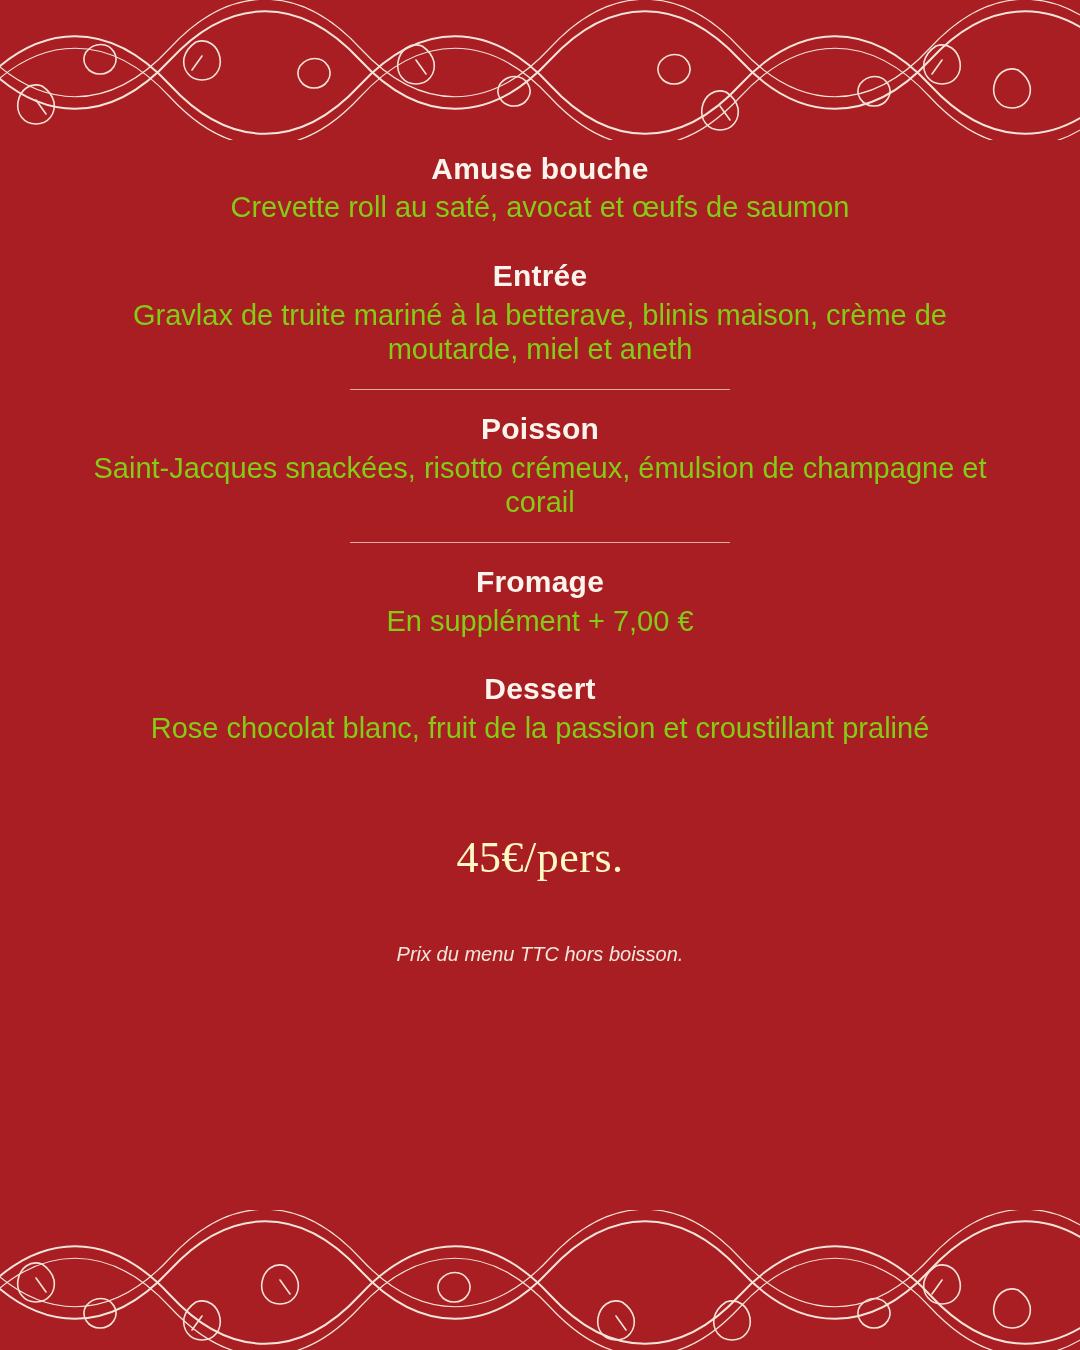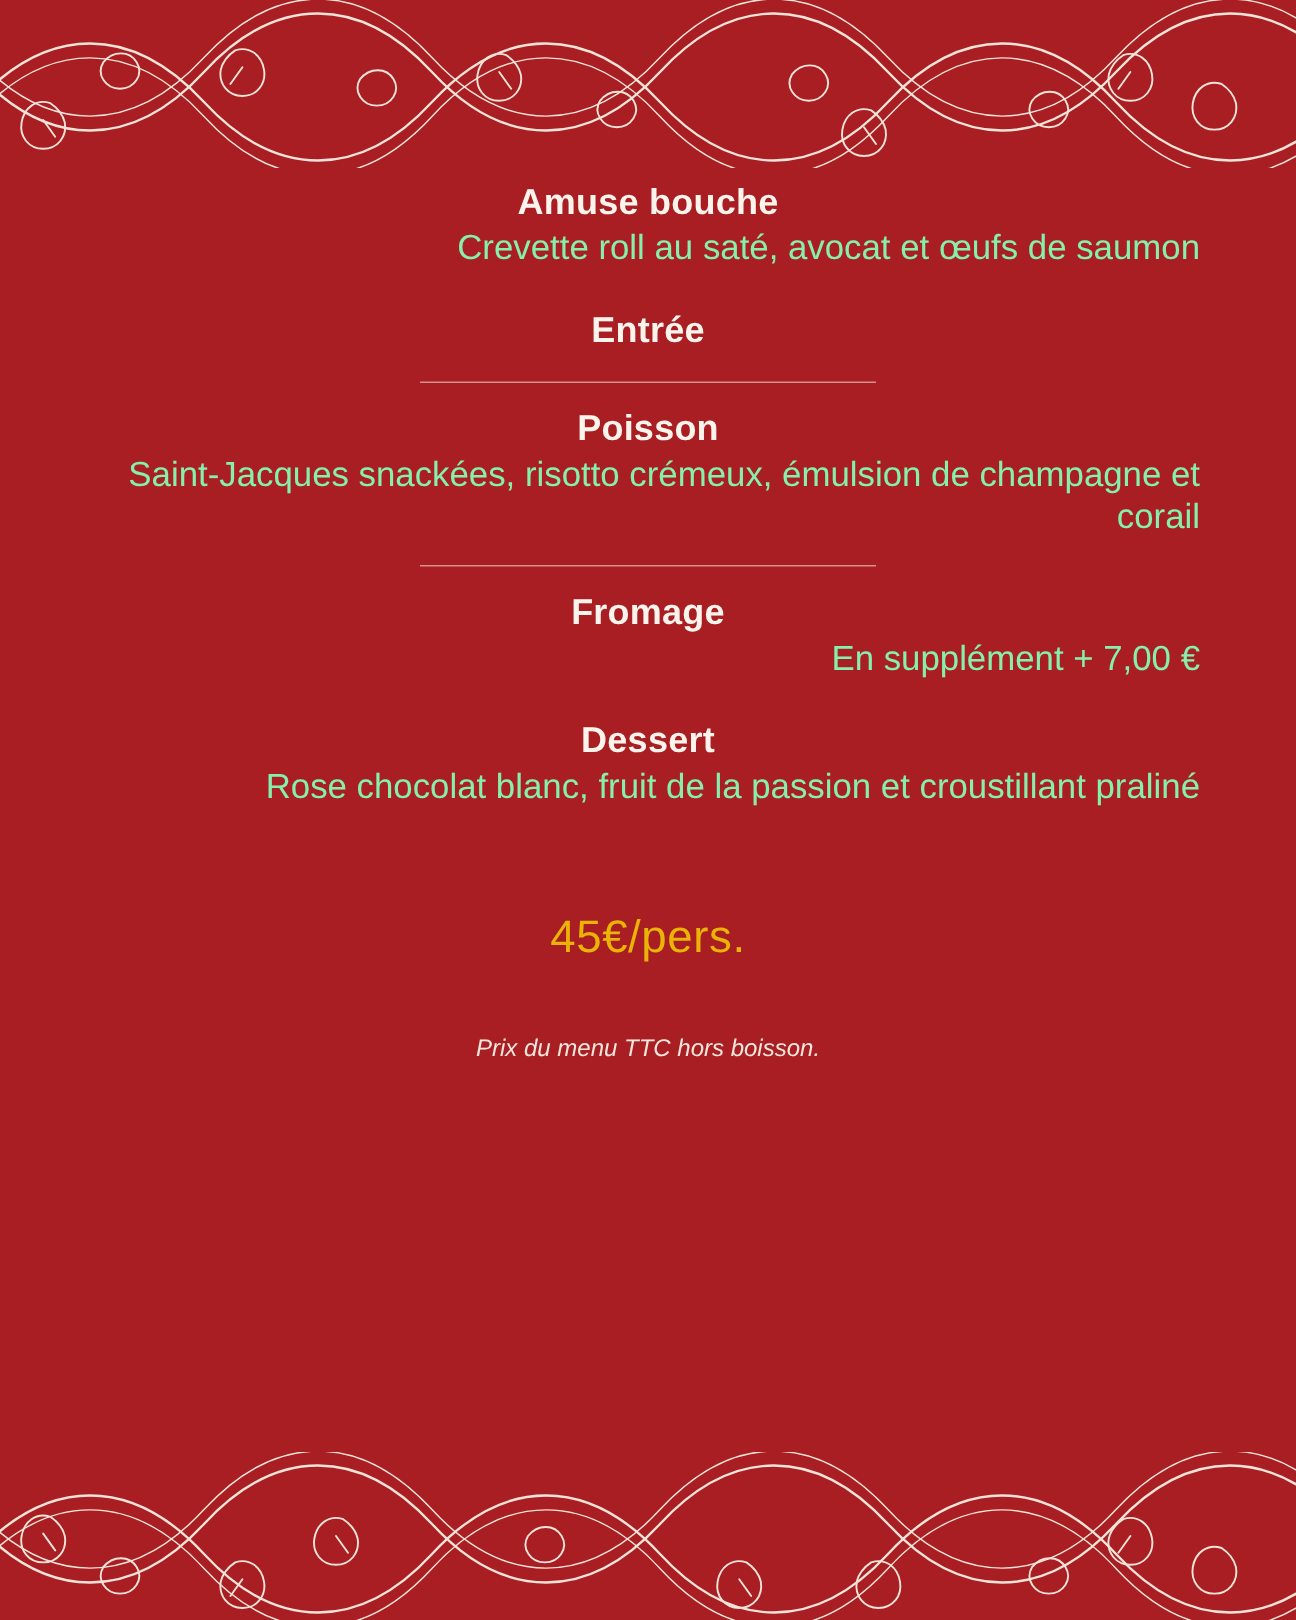--- a/index.html
+++ b/index.html
@@ -49,48 +49,47 @@
     letter-spacing: 0.2px;
     line-height: 1.28;
     margin: 0 0 2px 0;
     color: #FBF4EC;
   }
   .course-desc {
     font-size: 29px;
     font-weight: 400;
     line-height: 1.20;
     margin: 0;
-    color: #86efac;
+    color: #84cc16;
     padding: 0 80px;
-    text-align: right;
   }
   .ou {
     font-size: 26px;
     font-style: italic;
     line-height: 1.3;
     margin: 4px 0 2px 0;
     color: #FBF4EC;
   }
 
   .divider {
     width: 380px;
     height: 1px;
     background: #E8C9BC;
     opacity: .85;
     margin: 22px auto 20px auto;
     border: 0;
   }
 
   .price {
-    font-family: Liberation Sans, sans-serif;
-    font-size: 38px;
+    font-family: Liberation Serif, serif;
+    font-size: 44px;
     font-weight: 400;
     letter-spacing: 0.5px;
     margin: 0;
-    color: #eab308;
+    color: #fef9c3;
   }
   .price-block { margin-top: 86px; }
 
   .footnote {
     font-size: 20px;
     font-style: italic;
     color: #F3E6DC;
     margin: 0;
   }
   .footnote-block { margin-top: 60px; }
@@ -127,20 +126,21 @@
 
 <main class="menu">
 
   <section class="course">
     <h2 class="course-title">Amuse bouche</h2>
     <p class="course-desc">Crevette roll au saté, avocat et œufs de saumon</p>
   </section>
 
   <section class="course">
     <h2 class="course-title">Entrée</h2>
+    <p class="course-desc">Gravlax de truite mariné à la betterave, blinis maison, crème de moutarde, miel et aneth</p>
   </section>
 
   <hr class="divider">
 
   <section class="course" style="margin-top:0">
     <h2 class="course-title">Poisson</h2>
     <p class="course-desc">Saint-Jacques snackées, risotto crémeux, émulsion de champagne et corail</p>
   </section>
 
 

